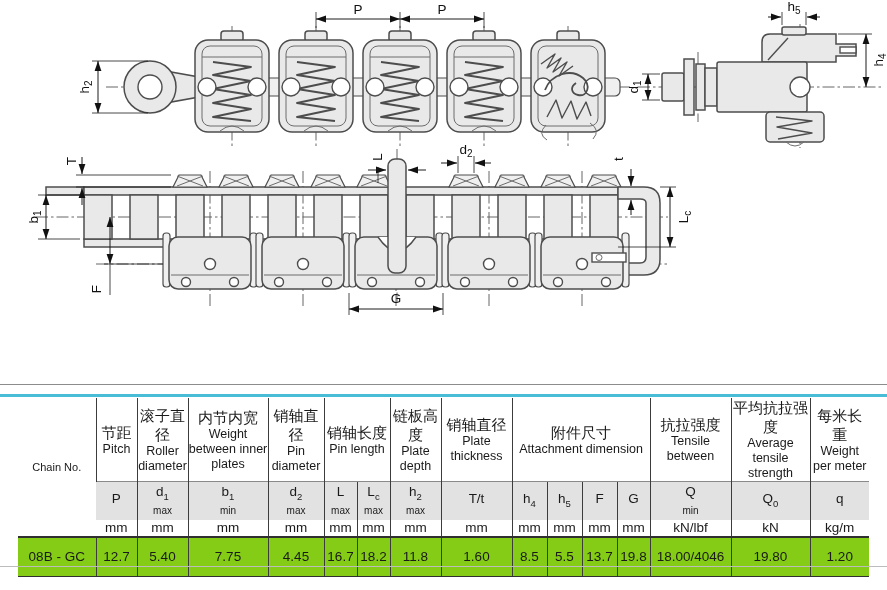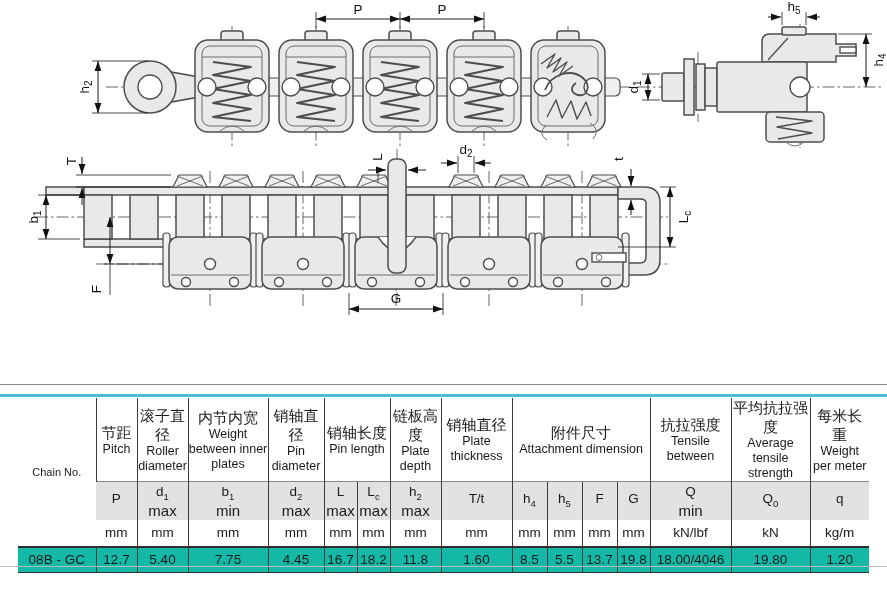--- a/index.html
+++ b/index.html
@@ -27,24 +27,24 @@
              padding:0;overflow:hidden;}
   table.spec th:first-child,table.spec td:first-child{border-left:none;}
   tr.hdr{height:79px;}
   tr.hdr th{vertical-align:middle;}
   .zh{display:block;font-size:15px;line-height:19px;}
   .en{display:block;font-size:12.5px;line-height:15px;}
   .chainno{font-size:11px;}
   tr.sym{height:38px;background:#e2e2e2;}
   tr.sym th{border-top:1px solid #8a8a8a;font-size:13.5px;line-height:15px;vertical-align:middle;}
   tr.sym sub{font-size:9.5px;}
-  .qual{display:block;font-size:15px;line-height:14px;}
-  tr.unit{height:27px;font-size:13.5px;}
+  .qual{display:block;font-size:10px;line-height:14px;}
+  tr.unit{height:17px;font-size:13.5px;}
   tr.unit td{vertical-align:middle;}
-  tr.data{height:26px;background:#14b8a6;font-size:13.5px;}
+  tr.data{height:40px;background:#84cc16;font-size:13.5px;}
   tr.data td{border-top:2px solid #2f2f2f;border-bottom:1.5px solid #2f2f2f;vertical-align:middle;}
 </style>
 </head>
 <body>
 
 <div class="sheet">
 
   <svg width="887" height="332" viewBox="0 0 887 332">
     <defs>
       <marker id="aE" markerWidth="11" markerHeight="8" refX="10" refY="4" orient="auto" markerUnits="userSpaceOnUse">

